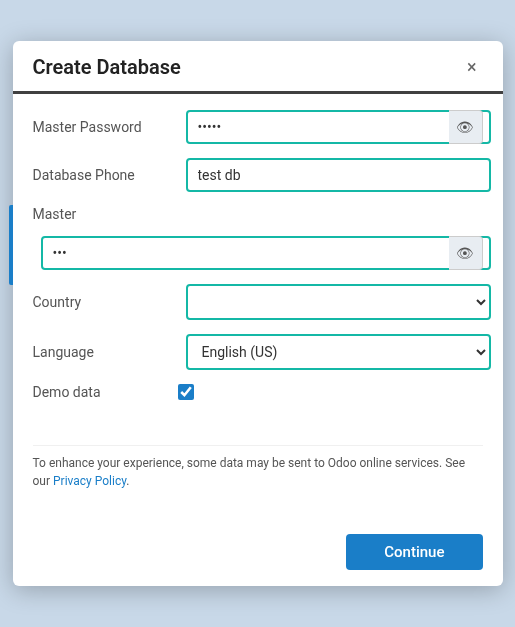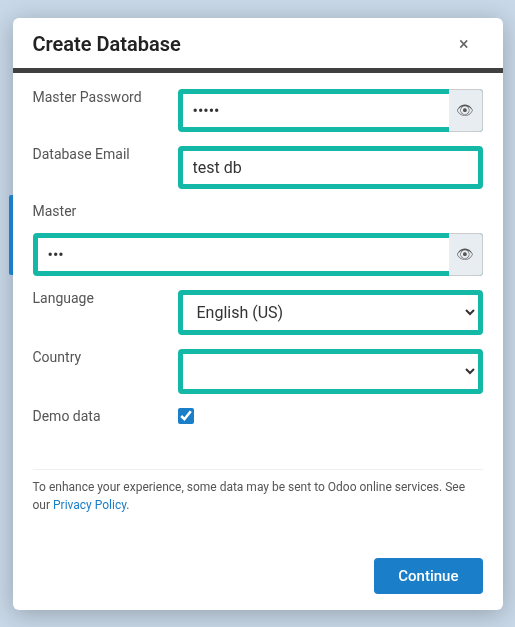--- a/index.html
+++ b/index.html
@@ -23,22 +23,22 @@
     .modal {
       background: #ffffff;
       border-radius: 6px;
       box-shadow: 0 4px 24px rgba(0,0,0,0.25);
       width: 490px;
       padding: 0;
       position: relative;
     }
 
     .modal-header {
-      padding: 14px 28px 12px 20px;
-      border-bottom: 5px solid #404040;
+      padding: 14px 20px 12px 20px;
+      border-bottom: 3px solid #404040;
       display: flex;
       justify-content: space-between;
       align-items: center;
     }
 
     .modal-title {
       font-size: 20px;
       font-weight: 600;
       color: #222;
     }
@@ -52,45 +52,46 @@
       padding: 2px 6px;
       line-height: 1;
     }
 
     .modal-body {
       padding: 16px 20px;
     }
 
     .form-row {
       display: flex;
-      align-items: flex-start;
+      align-items: center;
       margin-bottom: 14px;
     }
 
     .form-label {
       width: 145px;
       min-width: 145px;
       font-size: 14px;
       color: #555;
       padding-right: 12px;
     }
 
     .form-control-wrap {
       flex: 1;
       position: relative;
     }
 
     .form-input {
       width: 100%;
       padding: 7px 36px 7px 10px;
-      border: 5px solid #14b8a6;
+      border: 2px solid #14b8a6;
       border-radius: 4px;
-      font-size: 16px;
+      font-size: 14px;
       color: #333;
       outline: none;
+      margin-left: 8px;
     }
 
     .form-input.no-icon {
       padding-right: 10px;
     }
 
     .eye-btn {
       position: absolute;
       right: 0;
       top: 0;
@@ -158,21 +159,21 @@
       padding: 10px 20px 16px 20px;
       display: flex;
       justify-content: flex-end;
     }
 
     .continue-btn {
       background: #1a7ec8;
       color: #fff;
       border: none;
       border-radius: 4px;
-      padding: 9px 24px;
+      padding: 9px 38px;
       font-size: 15px;
       font-weight: 500;
       cursor: pointer;
     }
 
     .left-accent {
       position: absolute;
       left: -4px;
       top: 30%;
       width: 4px;
@@ -198,61 +199,61 @@
       <label class="form-label">Master Password</label>
       <div class="form-control-wrap">
         <input type="password" class="form-input" value="•••••" style="">
         <button class="eye-btn">
           <span class="eye-icon">👁</span>
         </button>
       </div>
     </div>
 
     <div class="form-row">
-      <label class="form-label">Database Email</label>
+      <label class="form-label">Database Phone</label>
       <div class="form-control-wrap">
         <input type="text" class="form-input no-icon" value="test db" style="">
       </div>
     </div>
 
     <div class="form-row">
       <label class="form-label">Master</label>
     </div>
 
     <div class="form-row">
       <div class="form-control-wrap">
         <input type="password" class="form-input" value="•••" style="">
         <button class="eye-btn">
           <span class="eye-icon">👁</span>
         </button>
       </div>
     </div>
 
+
+    <div class="form-row">
+      <label class="form-label">Country</label>
+      <div class="form-control-wrap">
+        <select class="form-input">
+          <option value=""></option>
+        </select>
+      </div>
+    </div>
 
     <div class="form-row">
       <label class="form-label">Language</label>
       <div class="form-control-wrap">
         <select class="form-input">
           <option value="en_US" selected="">English (US)</option>
           <option value="fr">French</option>
           <option value="de">German</option>
           <option value="es">Spanish</option>
         </select>
       </div>
     </div>
 
-    <div class="form-row">
-      <label class="form-label">Country</label>
-      <div class="form-control-wrap">
-        <select class="form-input">
-          <option value=""></option>
-        </select>
-      </div>
-    </div>
-
     <div class="checkbox-row">
       <label class="checkbox-label">Demo data</label>
       <input type="checkbox" class="checkbox-input" checked="" style="">
     </div>
 
     <div class="info-text">
       <span>To enhance your experience, some data may be sent to Odoo online services. See our </span><a href="#">Privacy Policy</a><span>.</span>
     </div>
 
   </div>

